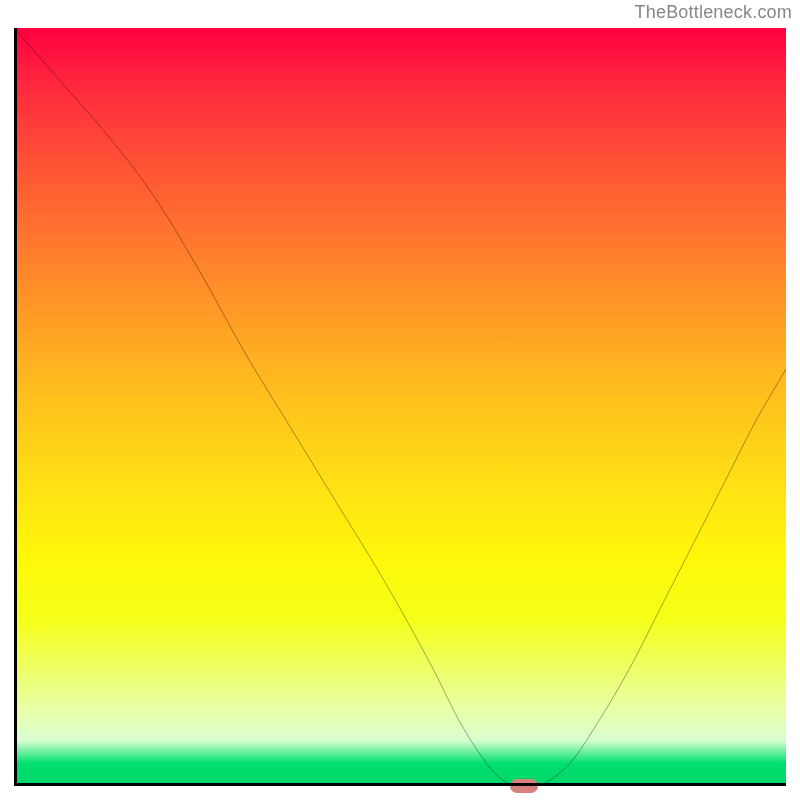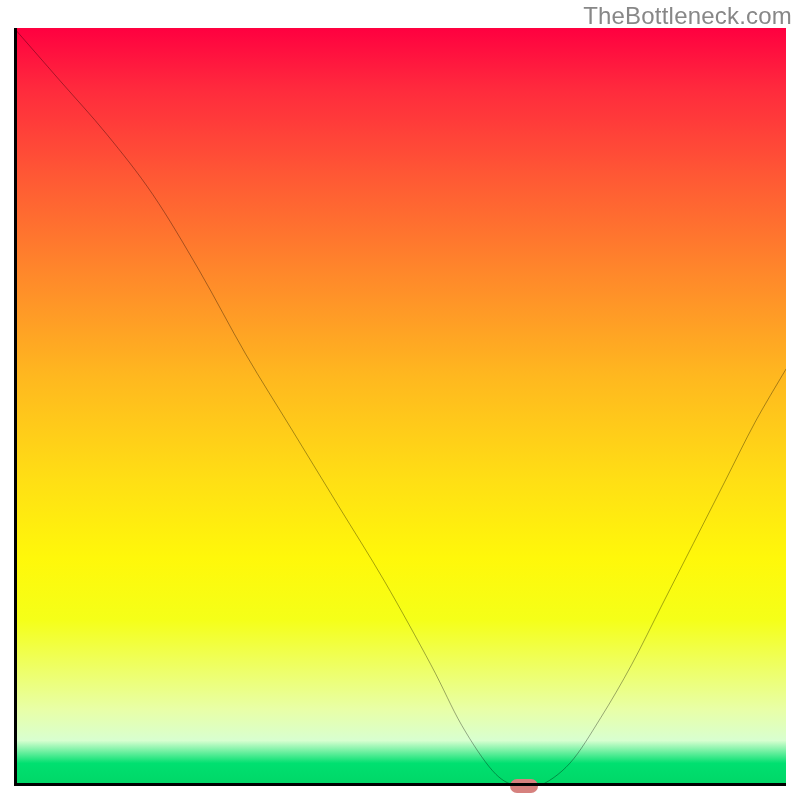--- a/index.html
+++ b/index.html
@@ -12,21 +12,21 @@
   }
   .wrap {
     position: relative;
     width: 800px;
     height: 800px;
   }
   .attrib {
     position: absolute;
     top: 2px;
     right: 8px;
-    font-size: 24px;
+    font-size: 18px;
     color: #878787;
     font-weight: 500;
     letter-spacing: 0.2px;
   }
   .plot {
     position: absolute;
     left: 14px;
     top: 28px;
     width: 772px;
     height: 758px;

